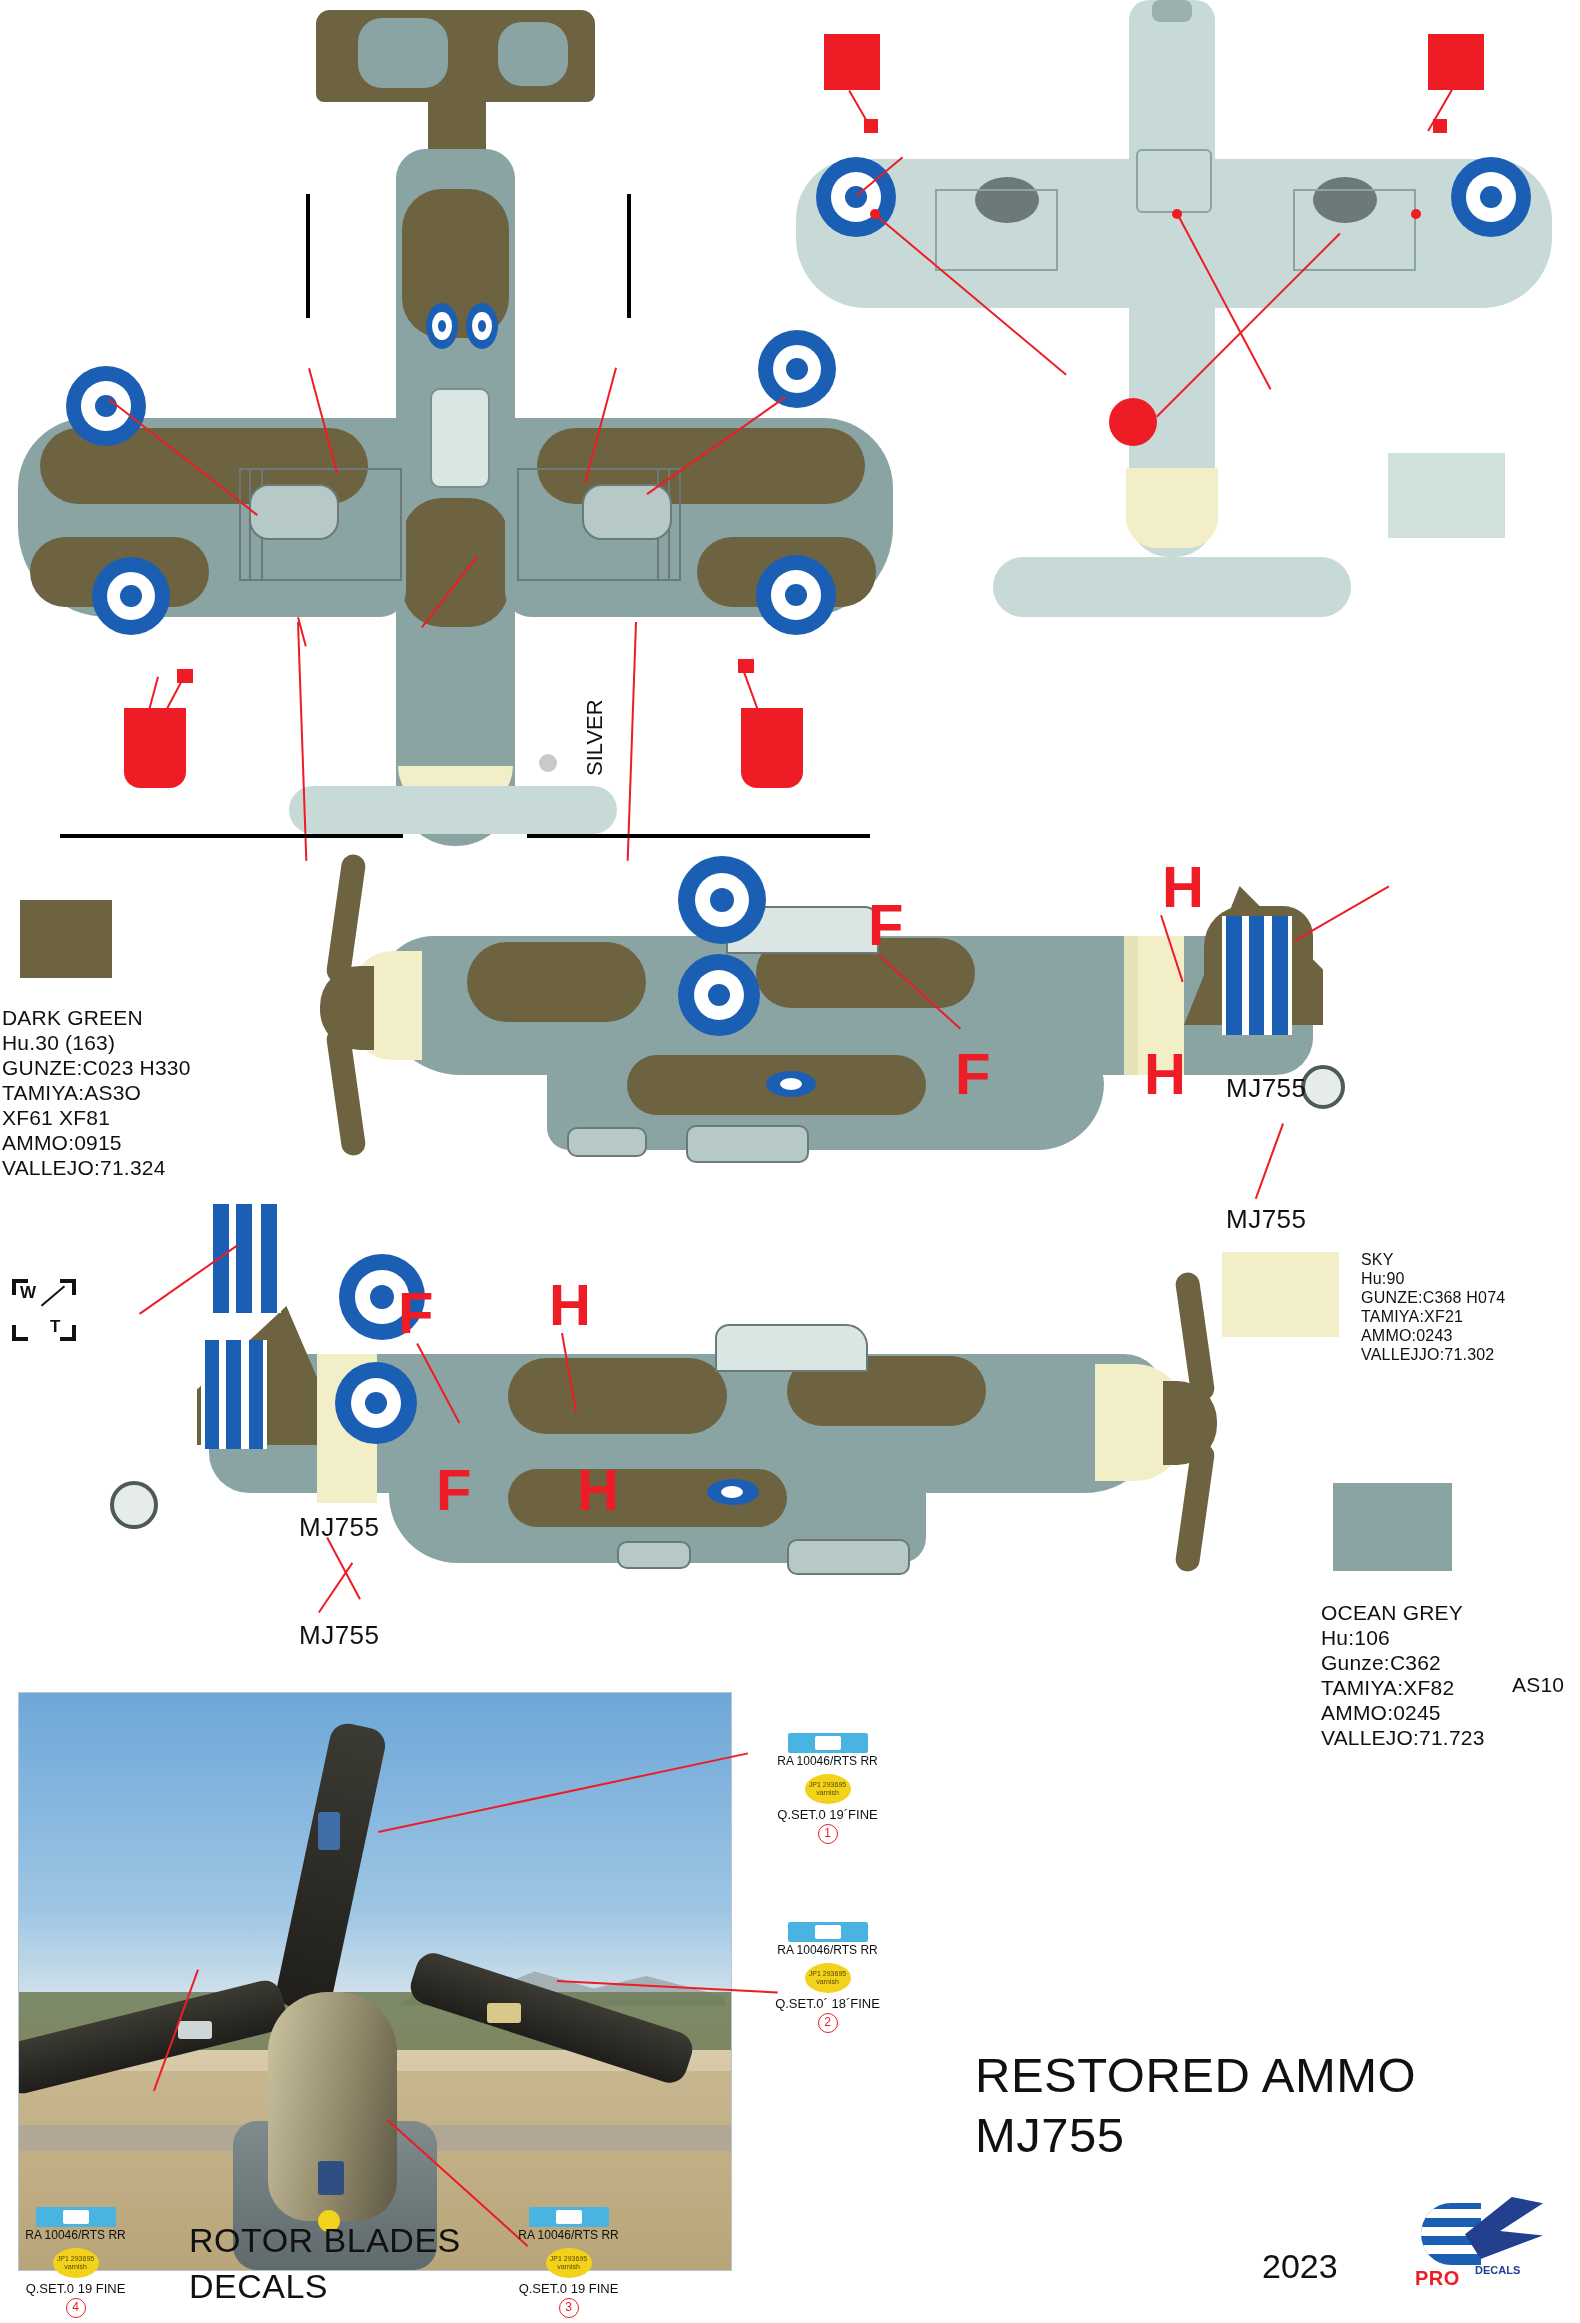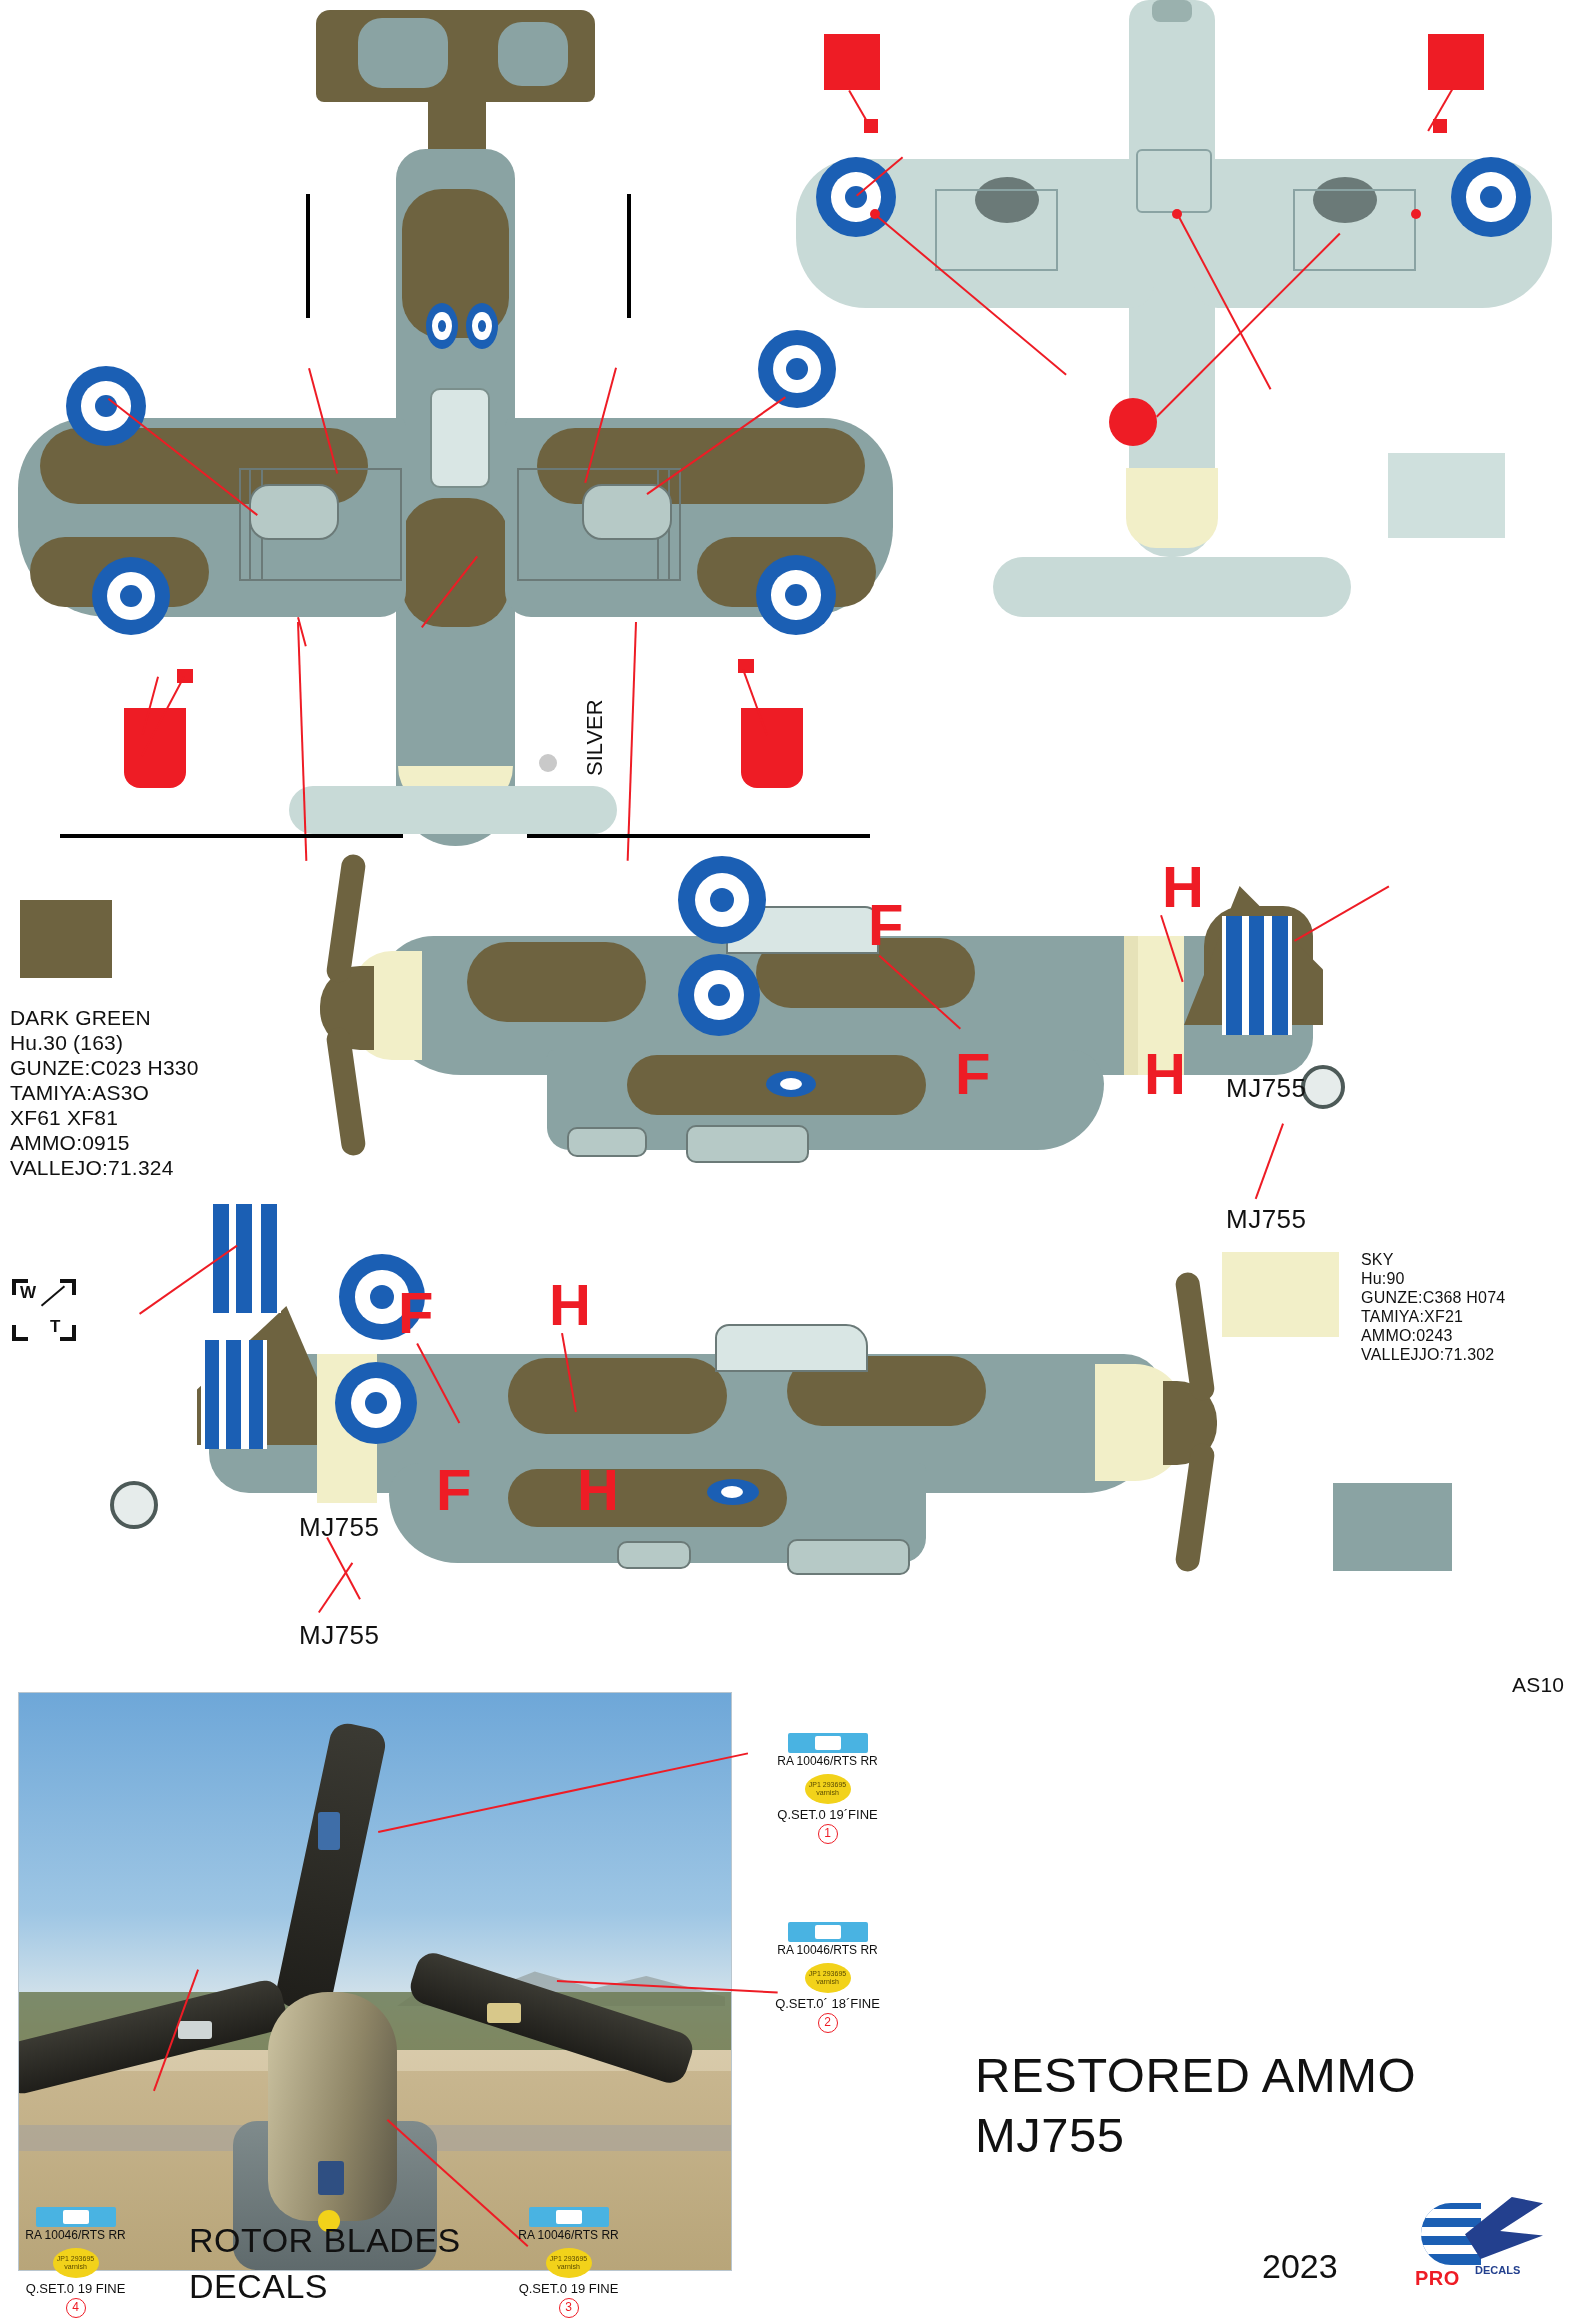--- a/index.html
+++ b/index.html
@@ -175,41 +175,49 @@
     <div class="leader" style="left:677px;top:90px;width:48px;transform:rotate(120deg);"></div>
     <div class="leader" style="left:80px;top:195px;width:60px;transform:rotate(-40deg);"></div>
     <div class="leader" style="left:100px;top:214px;width:249px;transform:rotate(40deg);"></div>
     <div class="leader" style="left:402px;top:213px;width:199px;transform:rotate(62deg);"></div>
     <div class="leader" style="left:380px;top:416px;width:259px;transform:rotate(-45deg);"></div>
   </div>
 
   <div class="swatch sw-msg"></div>
 
   <div class="swatch sw-dg"></div>
-  <div class="abs paint-label" style="left:10px;top:1005px;width:269px;">
+  <div class="abs paint-label" style="left:2px;top:1005px;width:269px;">
     <div>DARK GREEN</div>
     <div>Hu.30 (163)</div>
     <div>GUNZE:C023 H330</div>
     <div>TAMIYA:AS3O</div>
     <div>        XF61 XF81</div>
     <div>AMMO:0915</div>
     <div>VALLEJO:71.324</div>
   </div>
 
   <div class="swatch sw-sky"></div>
   <div class="abs paint-label small" style="left:1361px;top:1250px;width:239px;">
     <div>SKY</div>
     <div>Hu:90</div>
     <div>GUNZE:C368 H074</div>
     <div>TAMIYA:XF21</div>
     <div>AMMO:0243</div>
     <div>VALLEJJO:71.302</div>
   </div>
 
   <div class="swatch sw-og"></div>
+  <div class="abs paint-label" style="left:1321px;top:1600px;width:259px;">
+    <div>OCEAN GREY</div>
+    <div>Hu:106</div>
+    <div>Gunze:C362</div>
+    <div>TAMIYA:XF82</div>
+    <div>AMMO:0245</div>
+    <div>VALLEJO:71.723</div>
+  </div>
   <div class="abs paint-label" style="left:1512px;top:1672px;">AS10</div>
 
   <div class="abs" style="left:328px;top:876px;width:1154px;height:368px;">
 
     <div class="abs" style="left:50px;top:60px;width:935px;height:139px;background:#8aa3a3;border-radius:60px 30px 40px 90px;"></div>
     <div class="abs" style="left:139px;top:66px;width:179px;height:80px;background:#6e6340;border-radius:44px;"></div>
     <div class="abs" style="left:428px;top:62px;width:219px;height:70px;background:#6e6340;border-radius:44px;"></div>
     <div class="abs" style="left:876px;top:30px;width:109px;height:109px;background:#6e6340;border-radius:40px 30px 10px 30px;"></div>
 
     <div class="abs" style="left:856px;top:10px;width:139px;height:139px;background:#6e6340;clip-path:polygon(40% 0,100% 60%,100% 100%,0 100%);"></div>

